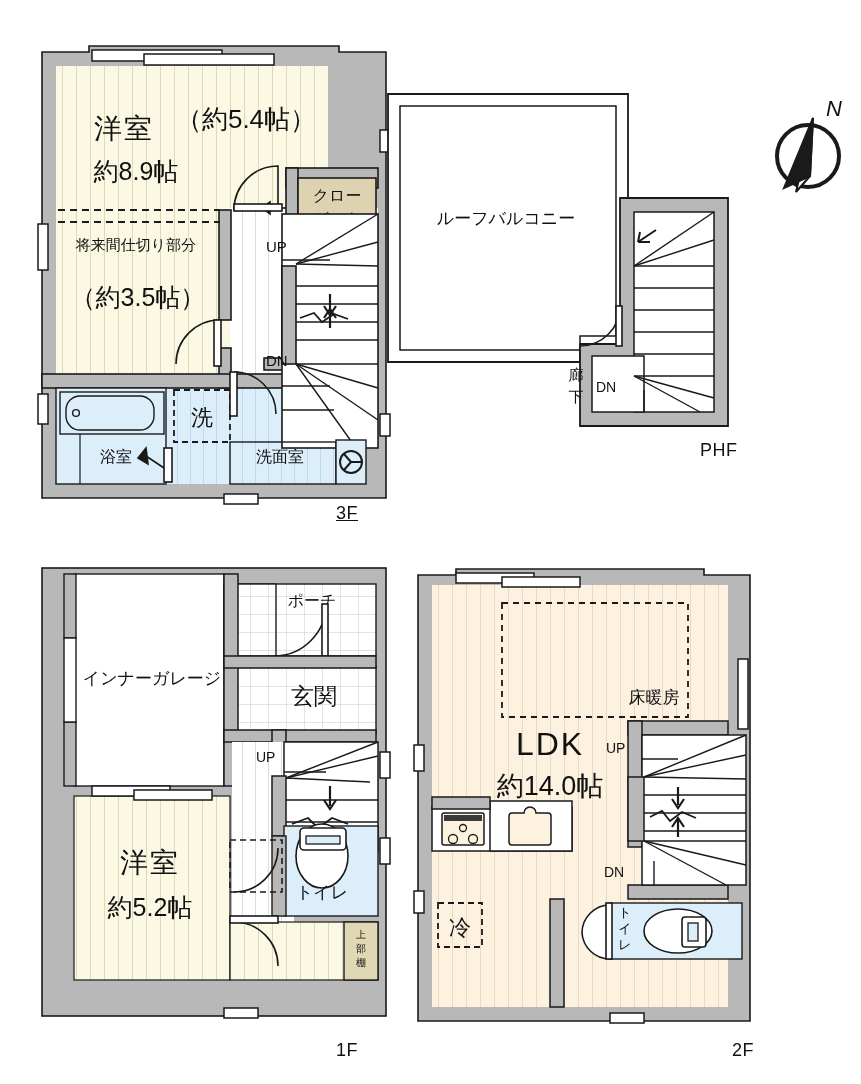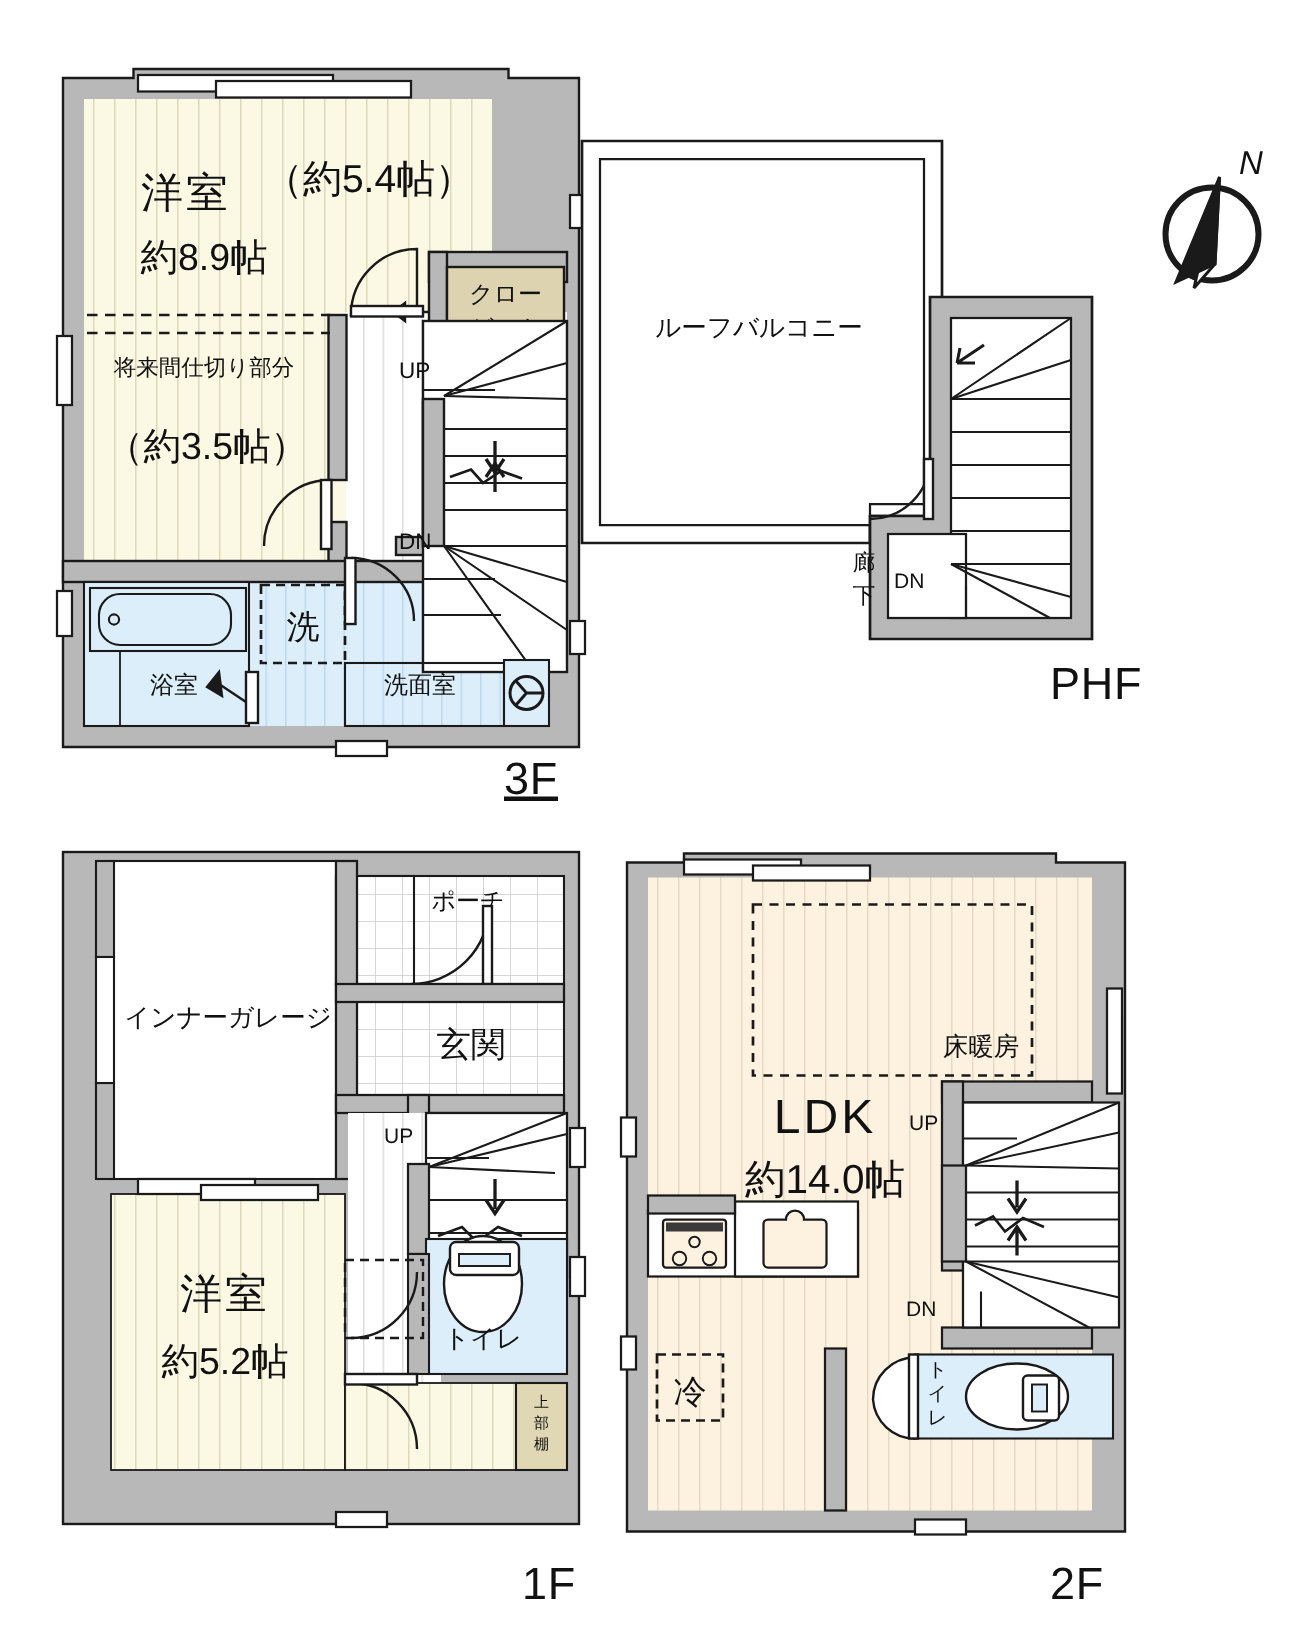--- a/index.html
+++ b/index.html
@@ -2,21 +2,21 @@
 <html><head>
 <meta charset="utf-8">
 <style>
   html,body{margin:0;padding:0;background:#ffffff;}
   body{width:861px;height:1084px;position:relative;
        font-family:"Liberation Sans","DejaVu Sans",sans-serif;
        color:#111;overflow:hidden;}
   .plan{position:absolute;}
   svg{display:block;}
   text{font-family:"Liberation Sans","DejaVu Sans",sans-serif;fill:#111;}
-  .floorlbl{position:absolute;font-size:30px;font-weight:400;letter-spacing:.5px;color:#111;}
+  .floorlbl{position:absolute;font-size:18px;font-weight:400;letter-spacing:.5px;color:#111;}
 </style>
 </head>
 <body>
 
 <div class="plan" style="left:34px;top:28px;">
 <svg width="360" height="478" viewBox="0 0 360 478">
   <defs>
     <pattern id="vstripe3f" width="14" height="8" patternUnits="userSpaceOnUse">
       <rect width="14" height="8" fill="#fbf8e3"></rect>
       <line x1="0.5" y1="0" x2="0.5" y2="8" stroke="#ded9bb" stroke-width="1"></line>
@@ -341,21 +341,21 @@
 
   <g stroke="#1a1a1a" stroke-width="1.5" fill="#ffffff">
     <rect x="58" y="226" width="78" height="10"></rect>
     <rect x="100" y="230" width="78" height="10"></rect>
     <rect x="346" y="192" width="10" height="26"></rect>
     <rect x="346" y="278" width="10" height="26"></rect>
     <rect x="190" y="448" width="34" height="10"></rect>
   </g>
 </svg>
 </div>
-<div class="floorlbl" style="left:336px;top:1040px;margin-left:12px;">1F</div>
+<div class="floorlbl" style="left:336px;top:1040px;">1F</div>
 
 <div class="plan" style="left:410px;top:555px;">
 <svg width="350" height="488" viewBox="0 0 350 488">
   <defs>
     <pattern id="vstripe2f" width="14" height="8" patternUnits="userSpaceOnUse">
       <rect width="14" height="8" fill="#fdf1e0"></rect>
       <line x1="0.5" y1="0" x2="0.5" y2="8" stroke="#e7d9c3" stroke-width="1"></line>
     </pattern>
   </defs>
 
@@ -443,13 +443,13 @@
   <g stroke="#1a1a1a" stroke-width="1.5" fill="#ffffff">
     <rect x="46" y="18" width="78" height="10"></rect>
     <rect x="92" y="22" width="78" height="10"></rect>
     <rect x="4" y="190" width="10" height="26"></rect>
     <rect x="4" y="336" width="10" height="22"></rect>
     <rect x="328" y="104" width="10" height="70"></rect>
     <rect x="200" y="458" width="34" height="10"></rect>
   </g>
 </svg>
 </div>
-<div class="floorlbl" style="left:700px;top:1040px;">2F</div>
+<div class="floorlbl" style="left:732px;top:1040px;">2F</div>
 
 </body></html>

